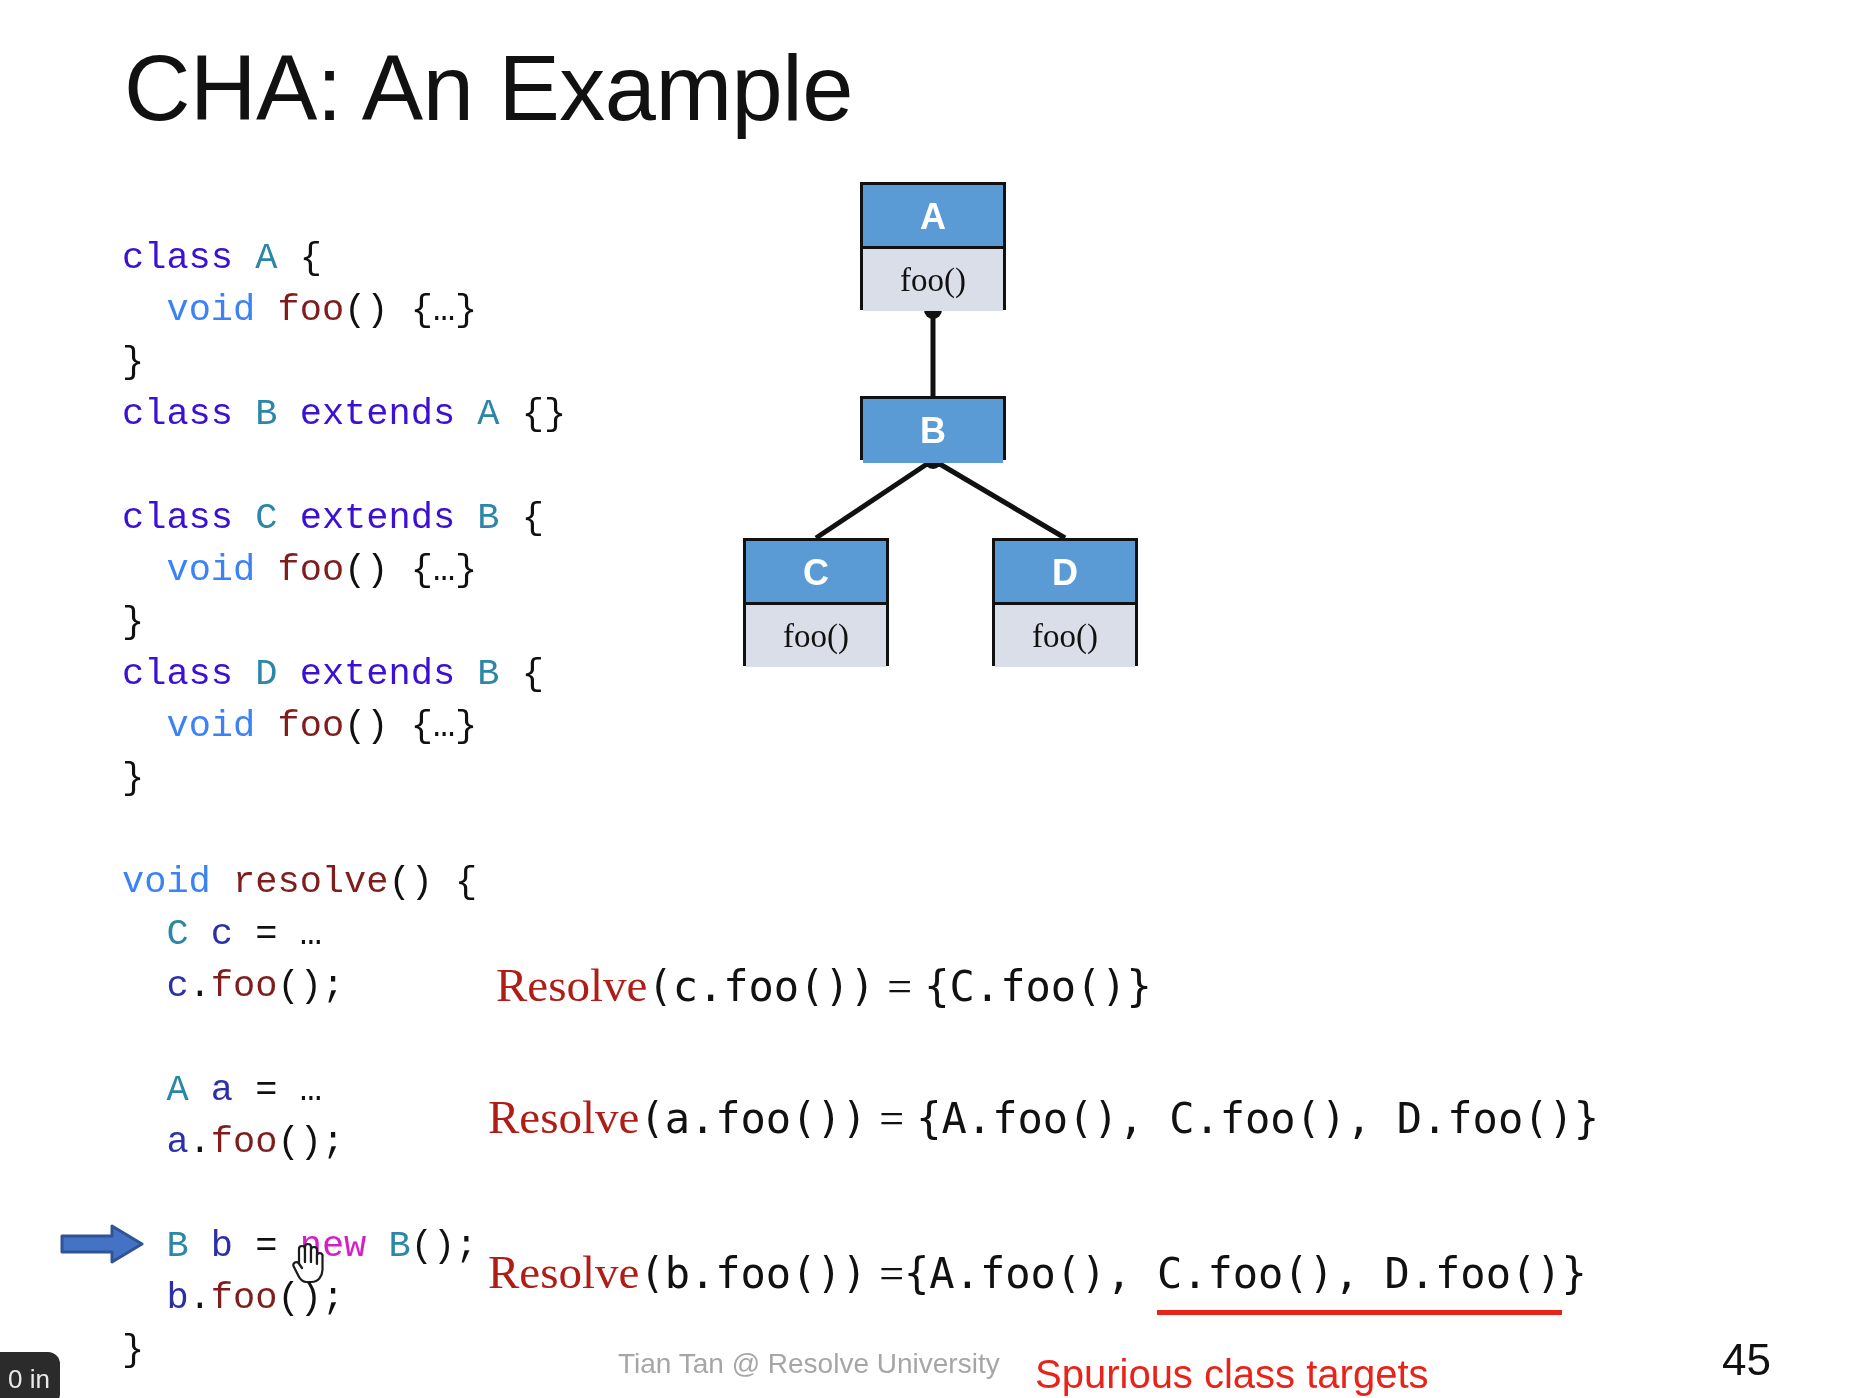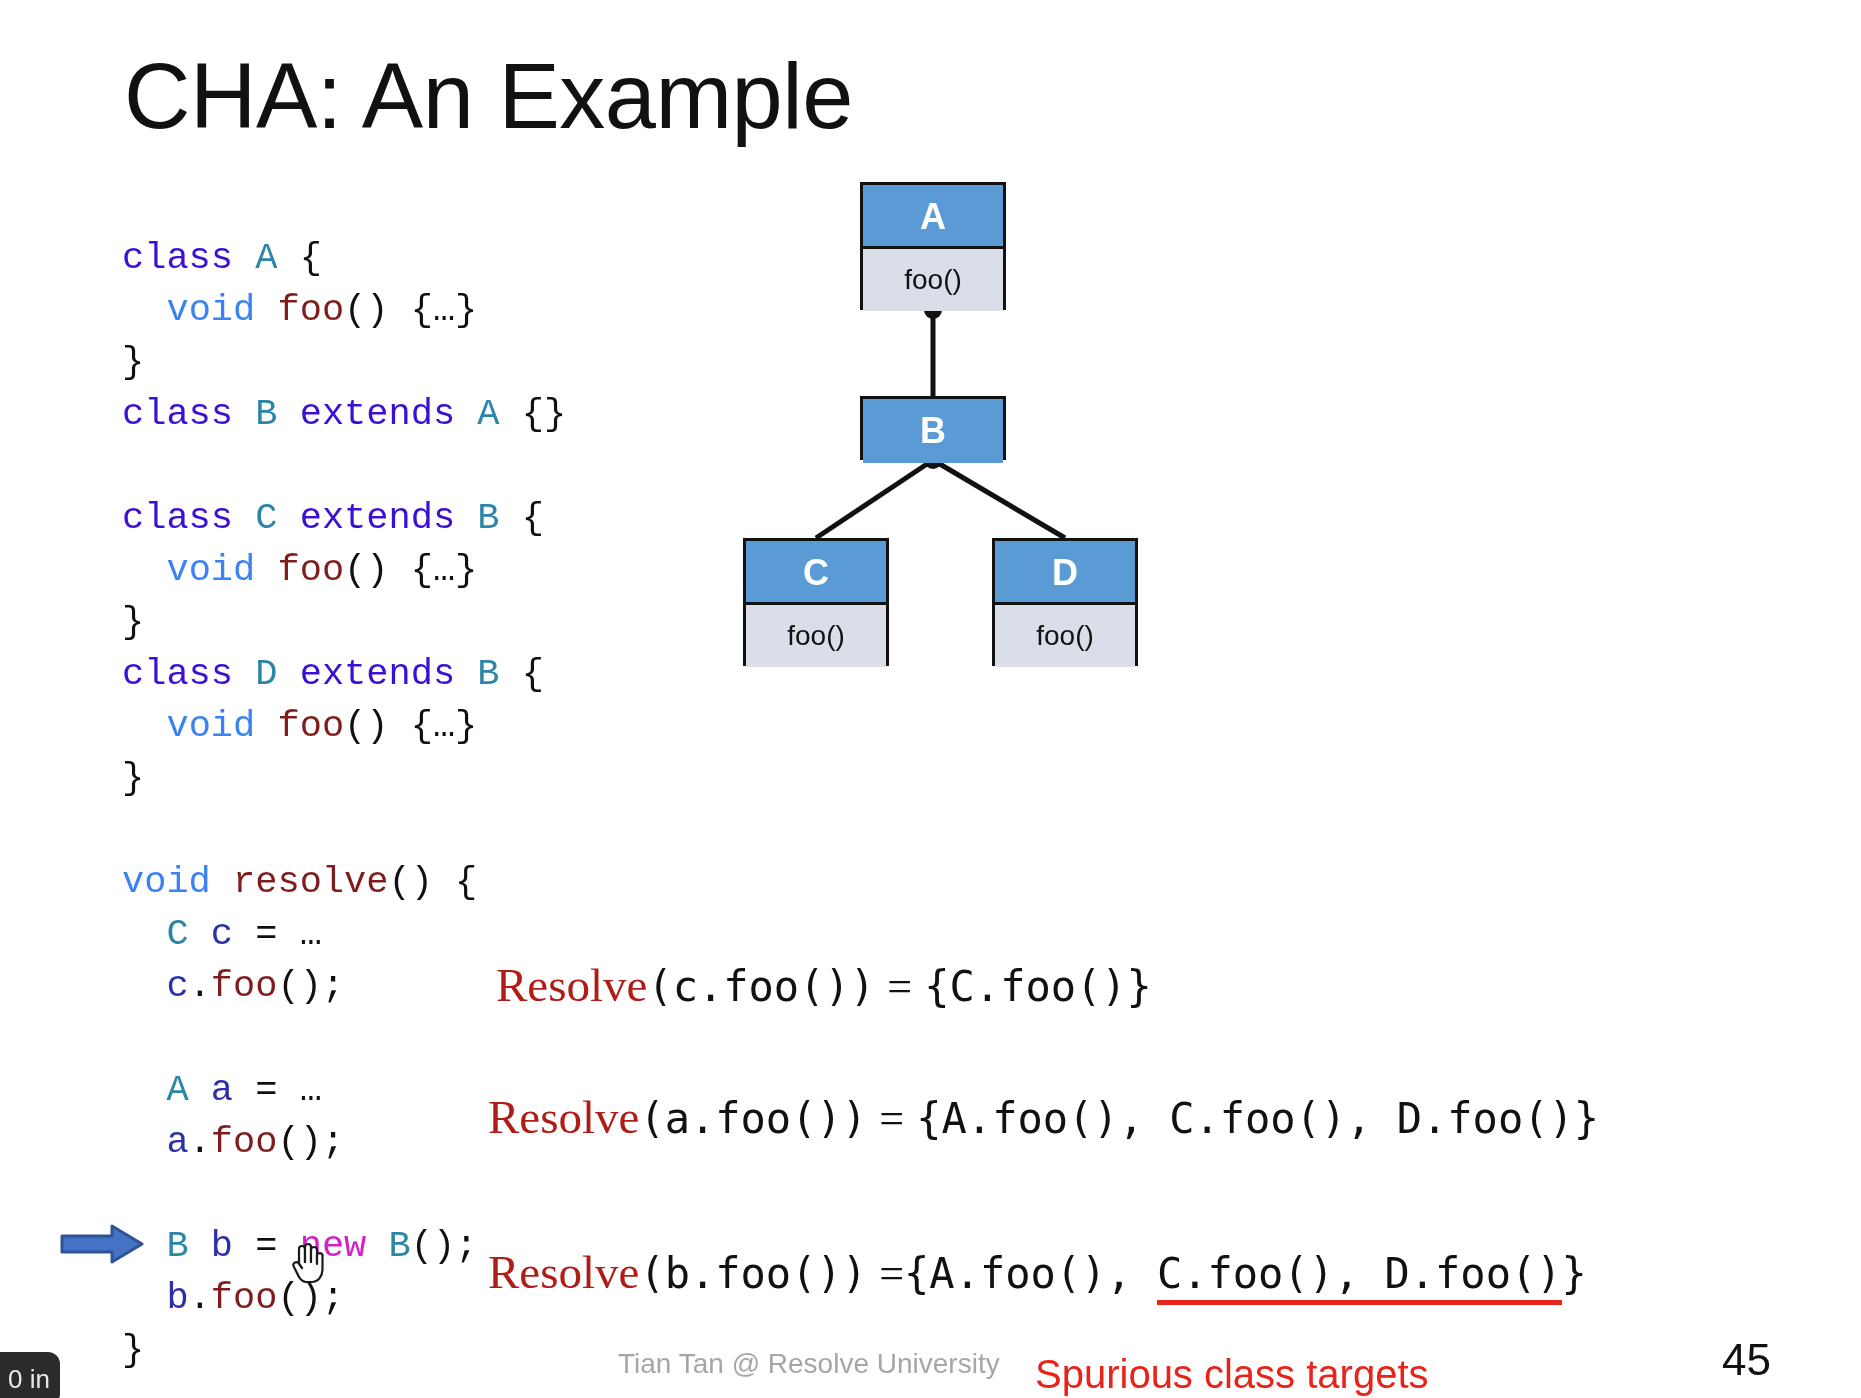--- a/index.html
+++ b/index.html
@@ -19,21 +19,20 @@
   #slide-title {
     position: absolute;
     left: 124px;
     top: 36px;
     font-family: "Liberation Sans", sans-serif;
     font-size: 92px;
     font-weight: 400;
     color: #111111;
     letter-spacing: -0.5px;
     white-space: nowrap;
-    margin-top: 8px;
   }
 
   
   #code-block {
     position: absolute;
     left: 122px;
     top: 232px;
     font-family: Liberation Mono, monospace;
     font-size: 37px;
     line-height: 52px;
@@ -89,22 +88,22 @@
     font-size: 36px;
     text-align: center;
     line-height: 64px;
     height: 64px;
     box-sizing: border-box;
   }
   .uml-head.with-body { border-bottom: 3px solid #111111; }
   .uml-body {
     background: #d9dee9;
     color: #111111;
-    font-family: Liberation Sans, sans-serif;
-    font-size: 28px;
+    font-family: Liberation Serif, serif;
+    font-size: 33px;
     text-align: center;
     line-height: 62px;
     height: 62px;
     box-sizing: border-box;
   }
   #diagram-lines {
     position: absolute;
     left: 0; top: 0;
     width: 520px; height: 530px;
     overflow: visible;
@@ -126,21 +125,21 @@
     font-size: 42px;
     color: #111111;
   }
   .rs-eq {
     font-family: "Liberation Serif", "DejaVu Serif", serif;
     color: #111111;
     font-size: 44px;
   }
   .rs-underline {
     border-bottom: 5px solid #e8231a;
-    padding-bottom: 2px;
+    padding-bottom: 12px;
   }
 
   
   #footer-attribution {
     position: absolute;
     left: 618px;
     top: 1348px;
     font-family: "Liberation Sans", sans-serif;
     font-size: 28px;
     color: #a6a6a6;

